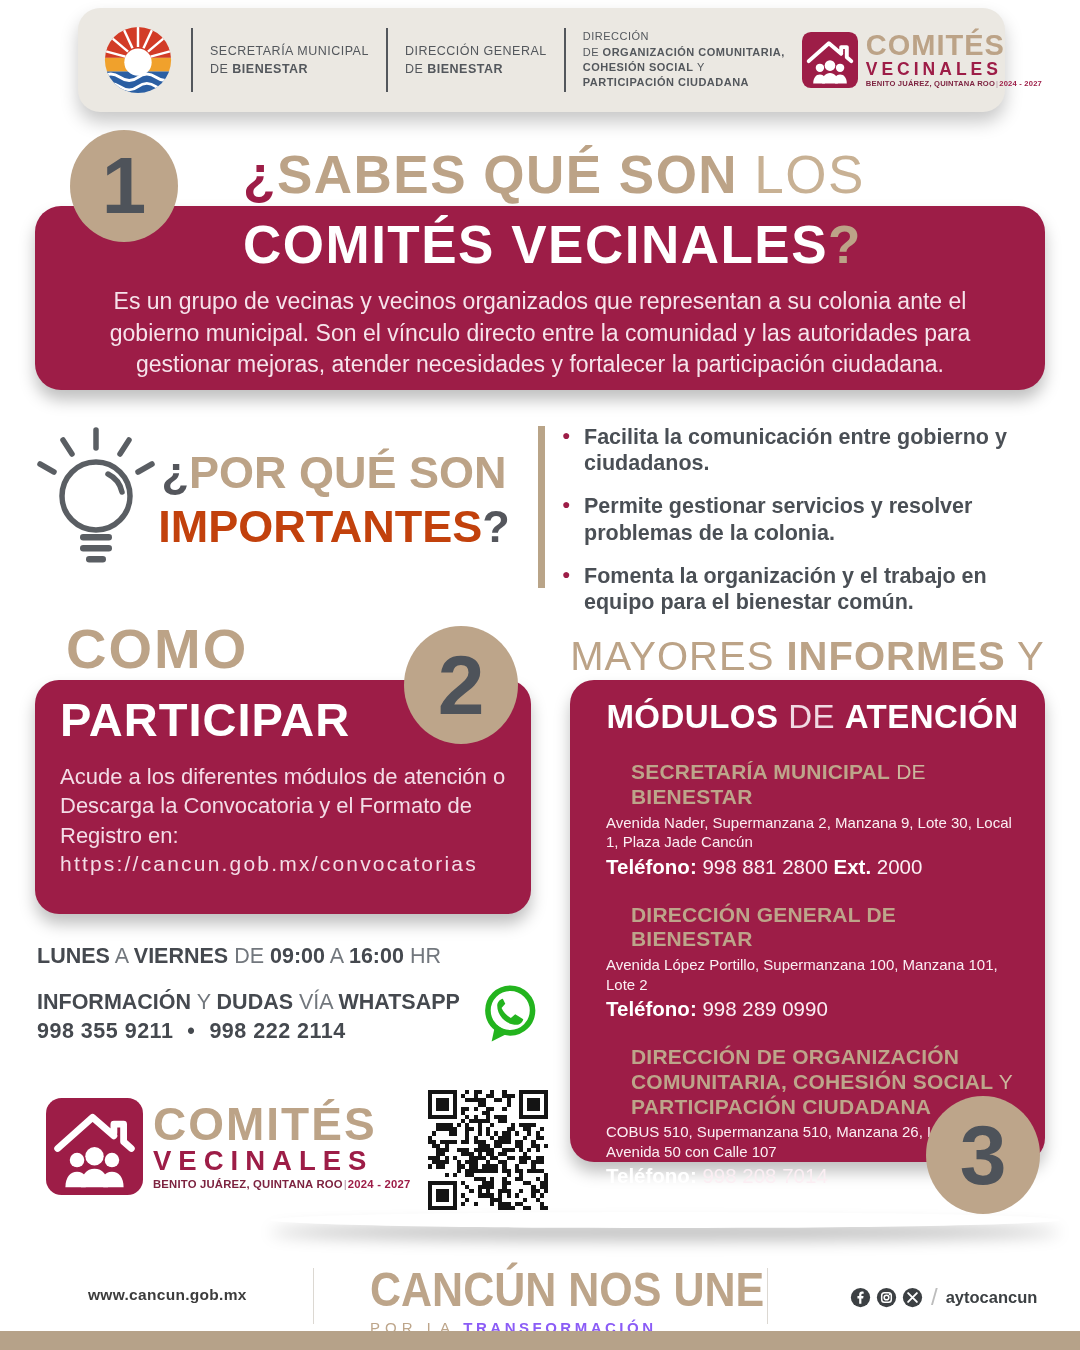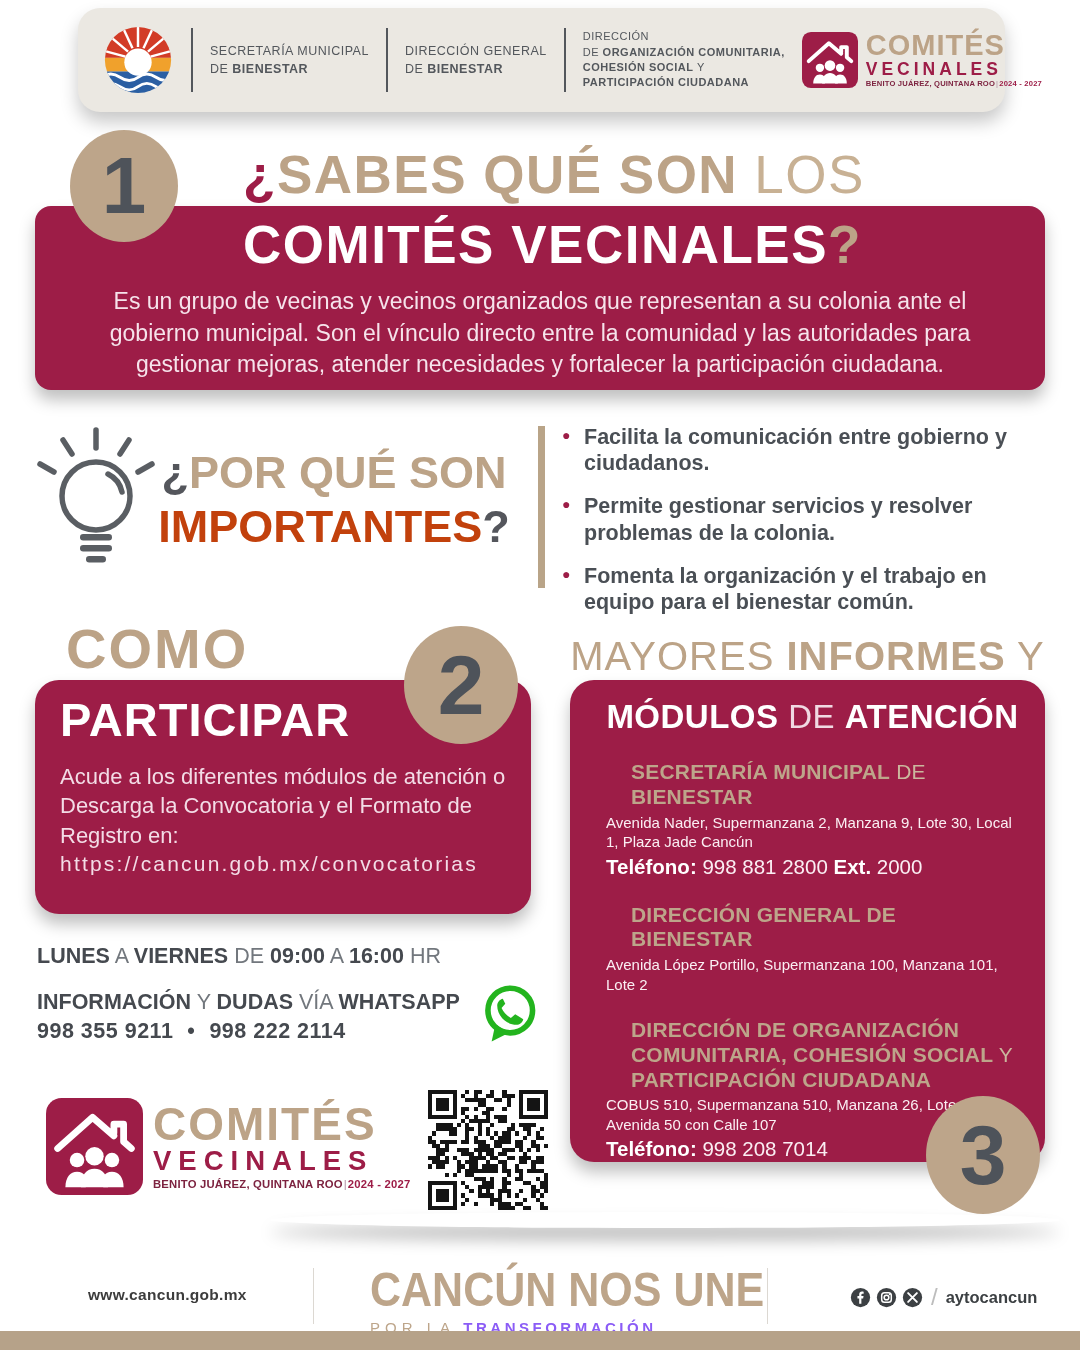--- a/index.html
+++ b/index.html
@@ -39,21 +39,21 @@
               display:flex;align-items:center;justify-content:center;z-index:6;}
   .num-1{left:70px;top:130px;width:108px;height:112px;font-size:80px;}
   .num-2{left:404px;top:626px;width:114px;height:118px;font-size:84px;}
   .num-3{left:926px;top:1096px;width:114px;height:118px;font-size:84px;}
 
   
   .s1-heading{position:absolute;left:243px;top:144px;font-size:53px;font-weight:700;letter-spacing:1.5px;
               color:#bca387;white-space:nowrap;}
   .s1-heading .q{color:#9d1d47;}
   .s1-heading .thin{font-weight:400;color:#c8b194;}
-  .box{background:#9d1d47;border-radius:16px;box-shadow:0 10px 16px rgba(0,0,0,.25);position:absolute;}
+  .box{background:#9d1d47;border-radius:26px;box-shadow:0 10px 16px rgba(0,0,0,.25);position:absolute;}
   .box1{left:35px;top:206px;width:1010px;height:184px;}
   .box1-title{position:absolute;left:208px;top:8px;font-size:53px;font-weight:700;color:#ffffff;letter-spacing:1.5px;white-space:nowrap;}
   .box1-title .q{color:#bca387;}
   .box1-body{position:absolute;left:48px;right:48px;top:80px;text-align:center;color:#f6e3eb;
              font-size:23px;line-height:1.38;}
 
   
   .bulb{position:absolute;left:36px;top:418px;}
   .why-heading{position:absolute;left:140px;top:446px;width:388px;text-align:center;font-size:45px;
                font-weight:700;line-height:1.2;}
@@ -257,20 +257,21 @@
       <span>MÓDULOS </span><span class="lt2">DE </span><span>ATENCIÓN</span>
     </div>
     <div class="mod">
       <div class="mod-name"><span>SECRETARÍA MUNICIPAL</span><span class="lt3"> DE </span><span>BIENESTAR</span></div>
       <div class="mod-addr">Avenida Nader, Supermanzana 2, Manzana 9, Lote 30, Local 1, Plaza Jade Cancún</div>
       <div class="mod-tel"><span class="bd">Teléfono:</span><span> 998 881 2800 </span><span class="bd">Ext.</span><span> 2000</span></div>
     </div>
     <div class="mod">
       <div class="mod-name">DIRECCIÓN GENERAL DE BIENESTAR</div>
       <div class="mod-addr">Avenida López Portillo, Supermanzana 100, Manzana 101, Lote 2</div>
+      <div class="mod-tel"><span class="bd">Teléfono:</span><span> 998 289 0990</span></div>
     </div>
     <div class="mod">
       <div class="mod-name"><span>DIRECCIÓN DE ORGANIZACIÓN COMUNITARIA, COHESIÓN SOCIAL</span><span class="lt3"> Y </span><span>PARTICIPACIÓN CIUDADANA</span></div>
       <div class="mod-addr">COBUS 510, Supermanzana 510, Manzana 26, Lote 4, Avenida 50 con Calle 107</div>
       <div class="mod-tel"><span class="bd">Teléfono:</span><span> 998 208 7014</span></div>
     </div>
   </div>
   <div class="num-circle num-3">
       <span>3</span>
     </div>

